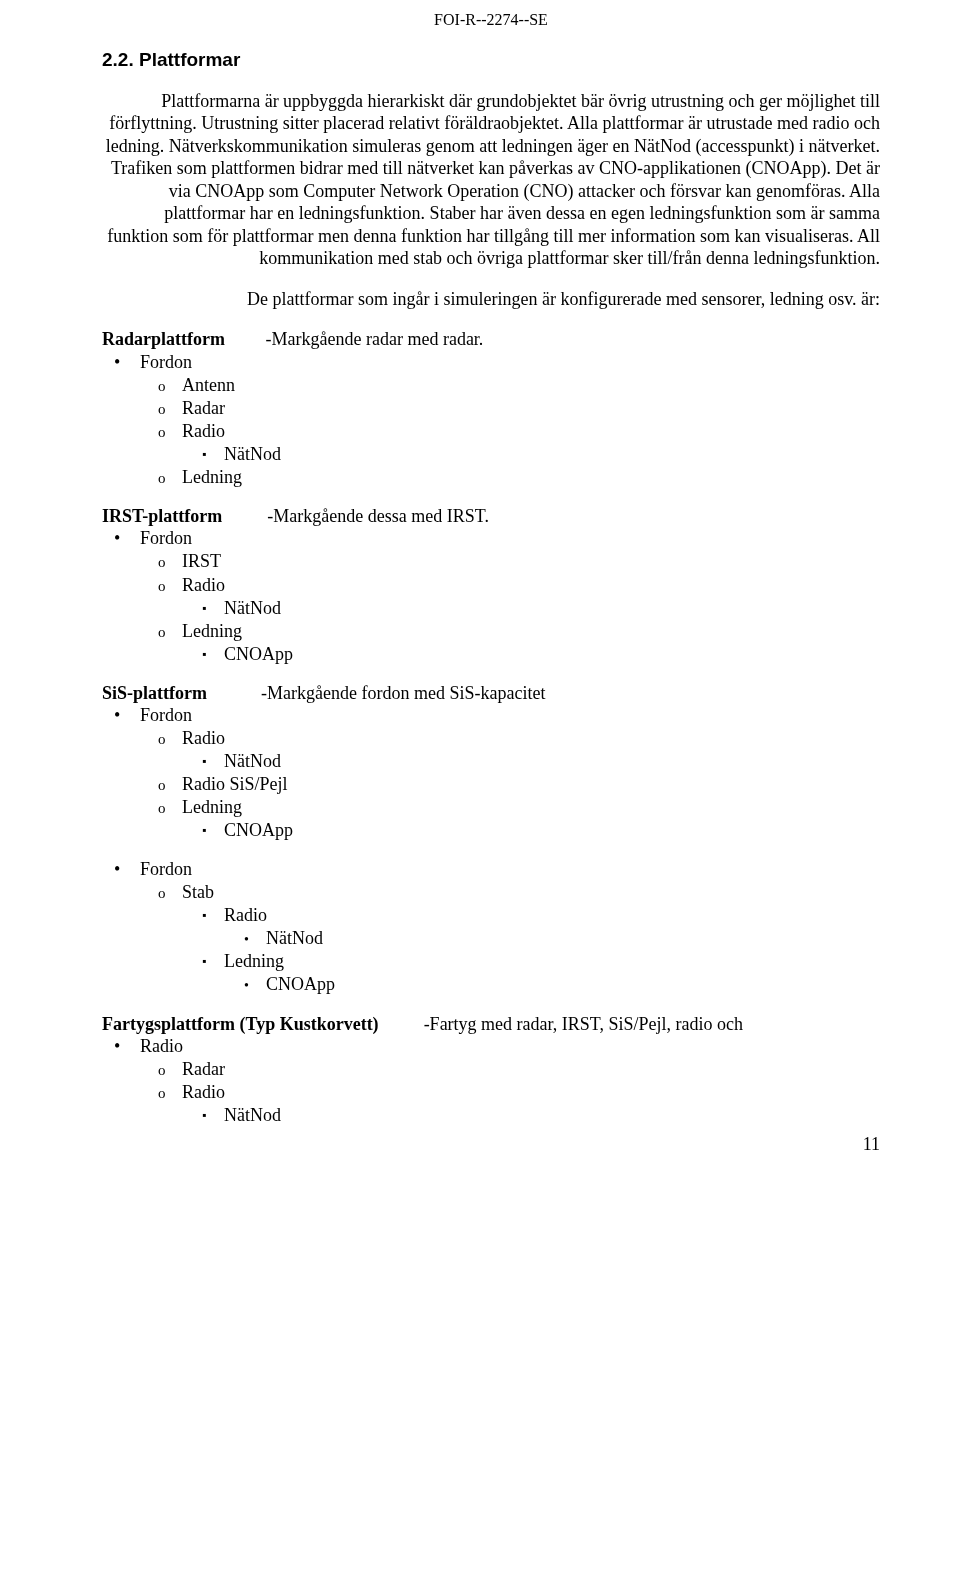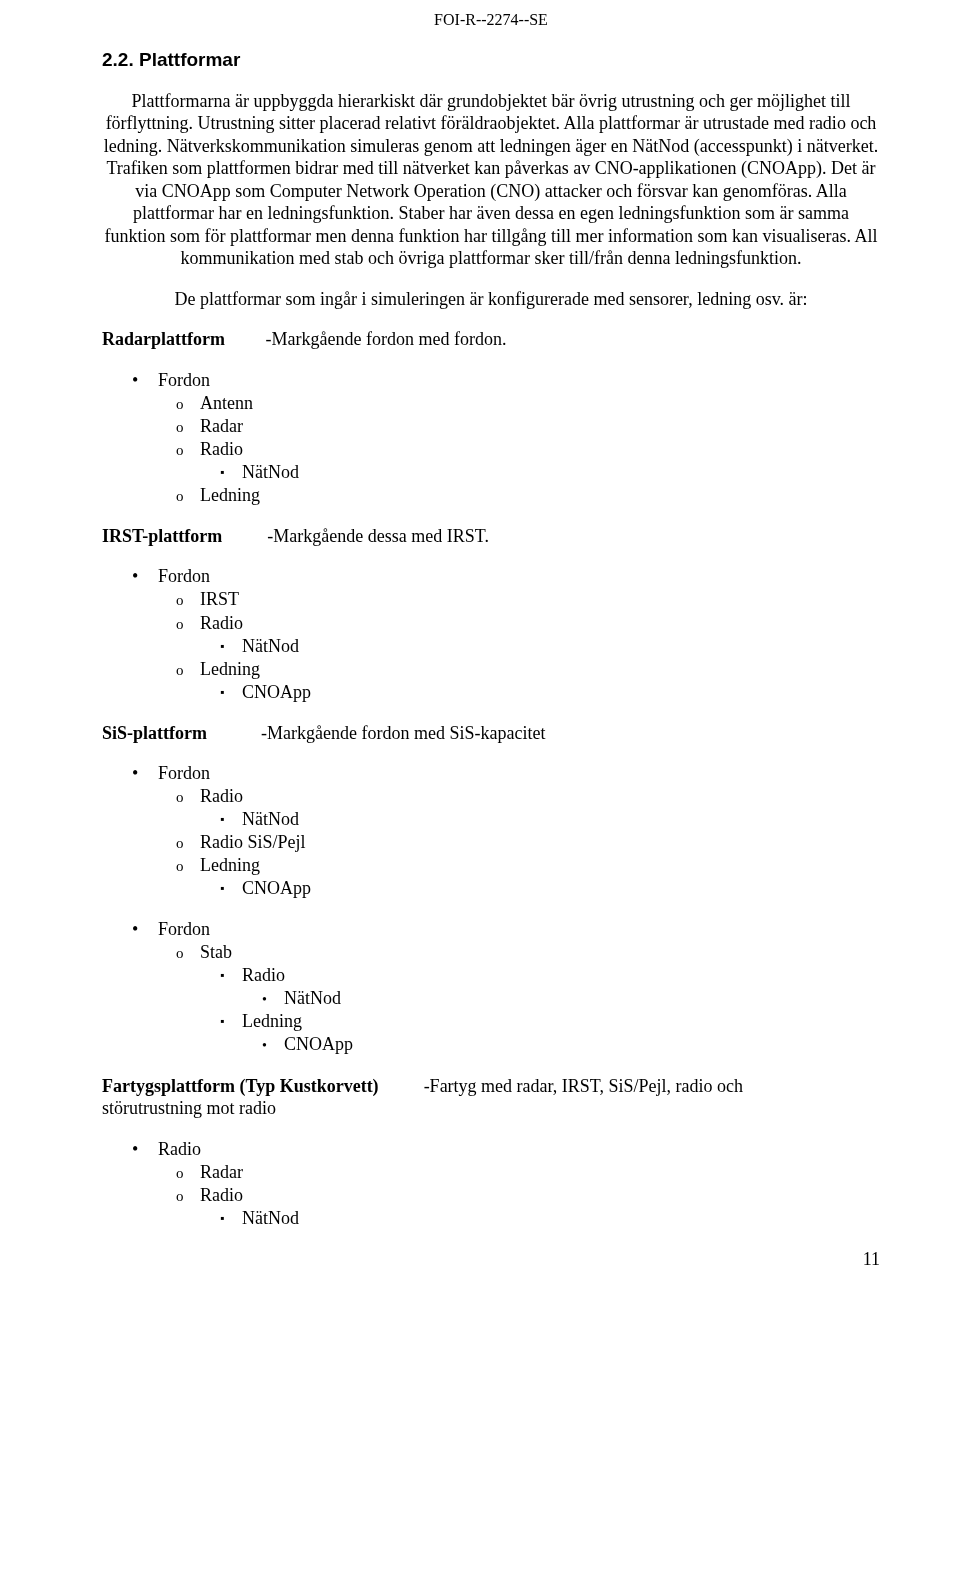--- a/index.html
+++ b/index.html
@@ -25,37 +25,37 @@
     font-size: 16px;
   }
   .section-heading {
     font-family: Arial, Helvetica, sans-serif;
     font-weight: bold;
     font-size: 19px;
     margin: 0 0 4px 0;
   }
   p {
     margin: 0 0 18px 0;
-    text-align: center;
+    text-align: right;
   }
   .platform-block {
     margin-bottom: 16px;
   }
   .platform-title-row {
     margin-bottom: 0;
   }
   .bold {
     font-weight: bold;
   }
   .desc-text {
     font-weight: normal;
   }
   ul.lvl1 {
     list-style: none;
-    margin: 18px;
+    margin: 0;
     padding: 0 0 0 38px;
   }
   ul.lvl1 > li::before {
     content: "•";
     display: inline-block;
     width: 26px;
     margin-left: -26px;
     font-size: 18px;
   }
   ul.lvl2 {
@@ -112,21 +112,21 @@
   <div class="doc-code">FOI-R--2274--SE</div>
   <h2 class="section-heading">2.2.  Plattformar</h2>
 </div>
 
 <p>Plattformarna är uppbyggda hierarkiskt där grundobjektet bär övrig utrustning och ger möjlighet till förflyttning. Utrustning sitter placerad relativt föräldraobjektet. Alla plattformar är utrustade med radio och ledning. Nätverkskommunikation simuleras genom att ledningen äger en NätNod (accesspunkt) i nätverket. Trafiken som plattformen bidrar med till nätverket kan påverkas av CNO-applikationen (CNOApp). Det är via CNOApp som Computer Network Operation (CNO) attacker och försvar kan genomföras. Alla plattformar har en ledningsfunktion. Staber har även dessa en egen ledningsfunktion som är samma funktion som för plattformar men denna funktion har tillgång till mer information som kan visualiseras. All kommunikation med stab och övriga plattformar sker till/från denna ledningsfunktion.</p>
 
 <p>De plattformar som ingår i simuleringen är konfigurerade med sensorer, ledning osv. är:</p>
 
 <div class="platform-block">
   <div class="platform-title-row">
-    <span class="bold">Radarplattform</span>&nbsp;&nbsp;&nbsp;&nbsp;&nbsp;&nbsp;&nbsp;&nbsp;&nbsp;<span class="bold desc-text">-Markgående fordon med fordon.</span>
+    <span class="bold">Radarplattform</span>&nbsp;&nbsp;&nbsp;&nbsp;&nbsp;&nbsp;&nbsp;&nbsp;&nbsp;<span class="bold desc-text">-Markgående radar med radar.</span>
   </div>
   <ul class="lvl1">
     <li><span>Fordon</span>
       <ul class="lvl2">
         <li>Antenn</li>
         <li>Radar</li>
         <li><span>Radio</span>
           <ul class="lvl3">
             <li>NätNod</li>
           </ul>
@@ -204,21 +204,20 @@
         </li>
       </ul>
     </li>
   </ul>
 </div>
 
 <div class="platform-block" style="margin-bottom:0;">
   <div class="platform-title-row">
     <span class="bold">Fartygsplattform (Typ Kustkorvett)</span>&nbsp;&nbsp;&nbsp;&nbsp;&nbsp;&nbsp;&nbsp;&nbsp;&nbsp;&nbsp;<span class="bold desc-text">-Fartyg med radar, IRST, SiS/Pejl, radio och</span>
   </div>
-  <div>störutrustning mot radio</div>
   <ul class="lvl1">
     <li><span>Radio</span>
       <ul class="lvl2">
         <li>Radar</li>
         <li><span>Radio</span>
           <ul class="lvl3">
             <li>NätNod</li>
           </ul>
         </li>
       </ul>

